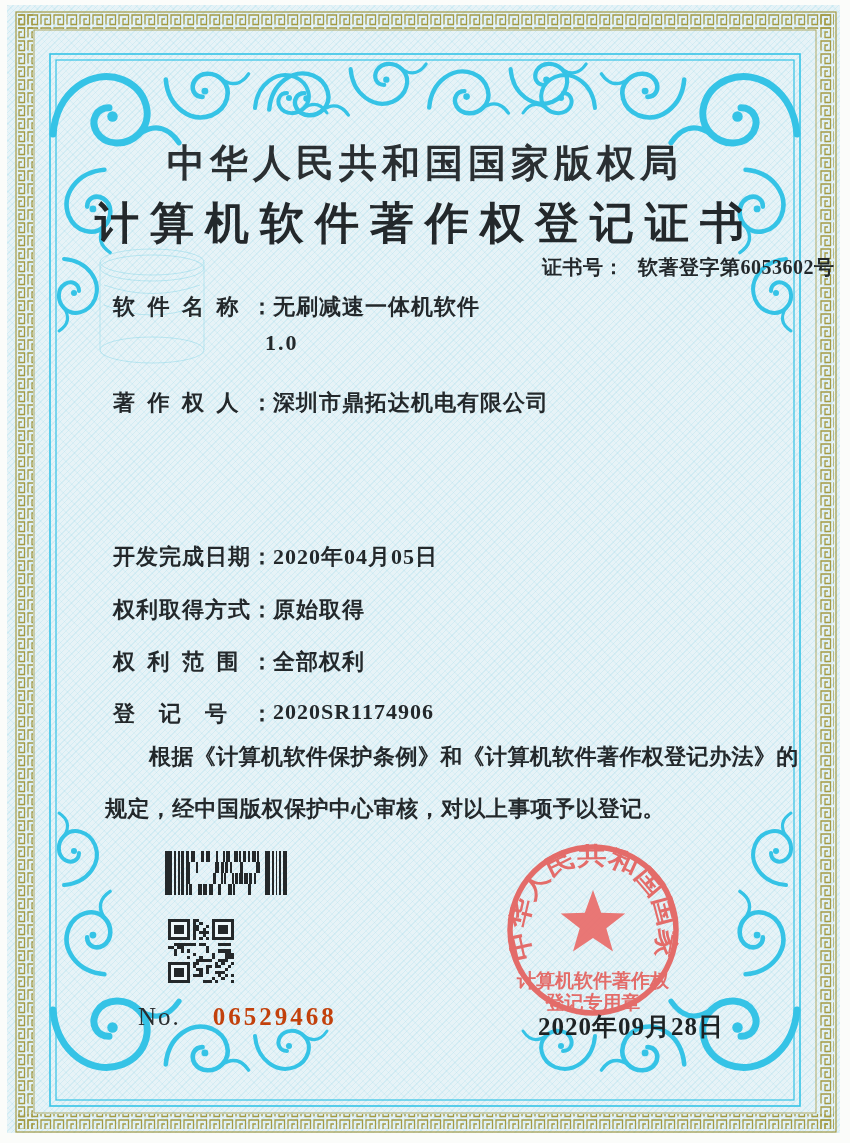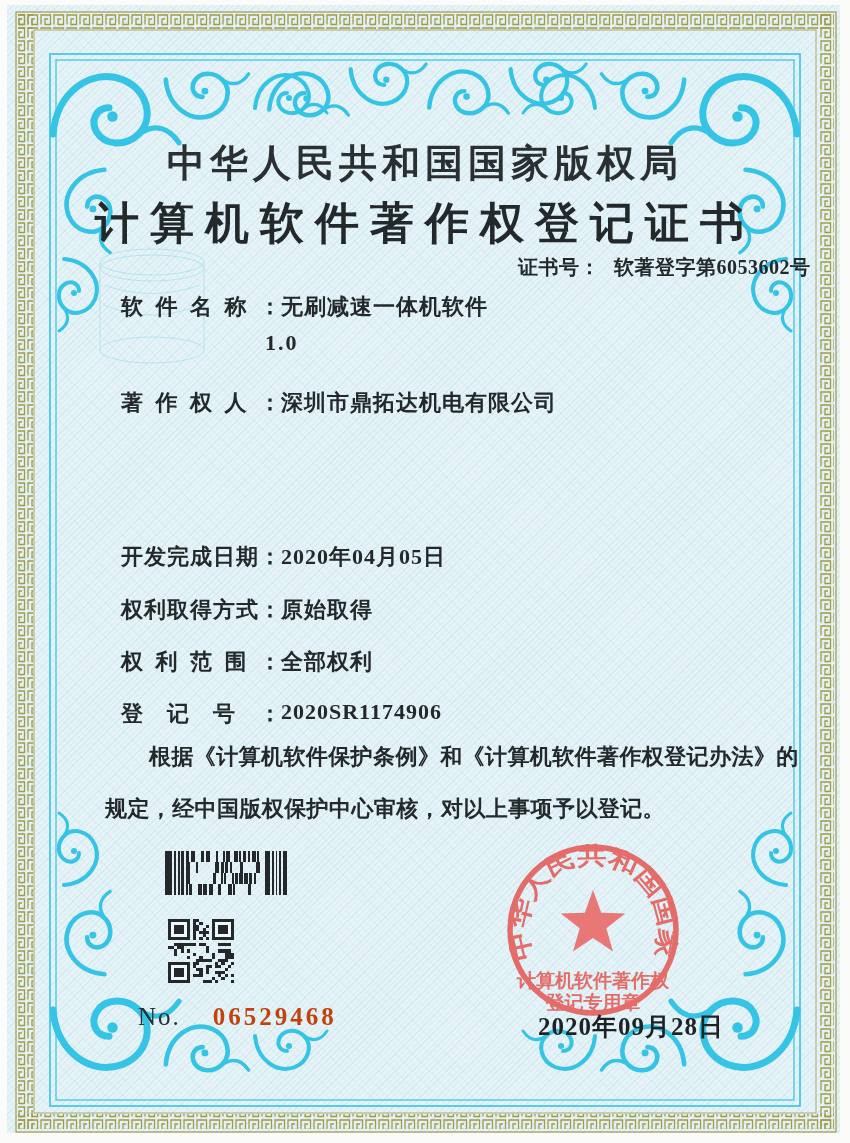--- a/index.html
+++ b/index.html
@@ -23,22 +23,22 @@
     font-size:38px;font-weight:700;letter-spacing:5px;color:#2a2f32;white-space:nowrap;
   }
   .title{
     position:absolute;top:194px;left:0;width:100%;text-align:center;
     font-size:44px;font-weight:700;letter-spacing:11px;color:#23282b;white-space:nowrap;
   }
   .certno{
     position:absolute;top:254px;left:518px;
     font-size:20px;font-weight:700;white-space:nowrap;letter-spacing:.5px;
   }
-  .certno .lbl{margin-right:14px;}
-  .row{position:absolute;left:121px;white-space:nowrap;font-size:22px;font-weight:700;}
+  .certno .lbl{margin-right:14px;margin-left:24px;}
+  .row{position:absolute;left:113px;white-space:nowrap;font-size:22px;font-weight:700;}
   .row .lbl{
     display:inline-block;width:160px;vertical-align:top;
     text-align:justify;text-align-last:justify;-moz-text-align-last:justify;
   }
   .row .val{display:inline-block;letter-spacing:1px;}
   .r0{top:292px;} .r0b{top:330px;left:265px;letter-spacing:2px;}
   .r1{top:388px;} .r2{top:489px;} .r3{top:542px;} .r4{top:595px;}
   .r5{top:647px;} .r6{top:699px;}
   .stmt{position:absolute;left:105px;width:690px;font-size:22px;font-weight:700;
         letter-spacing:.4px;white-space:nowrap;}

